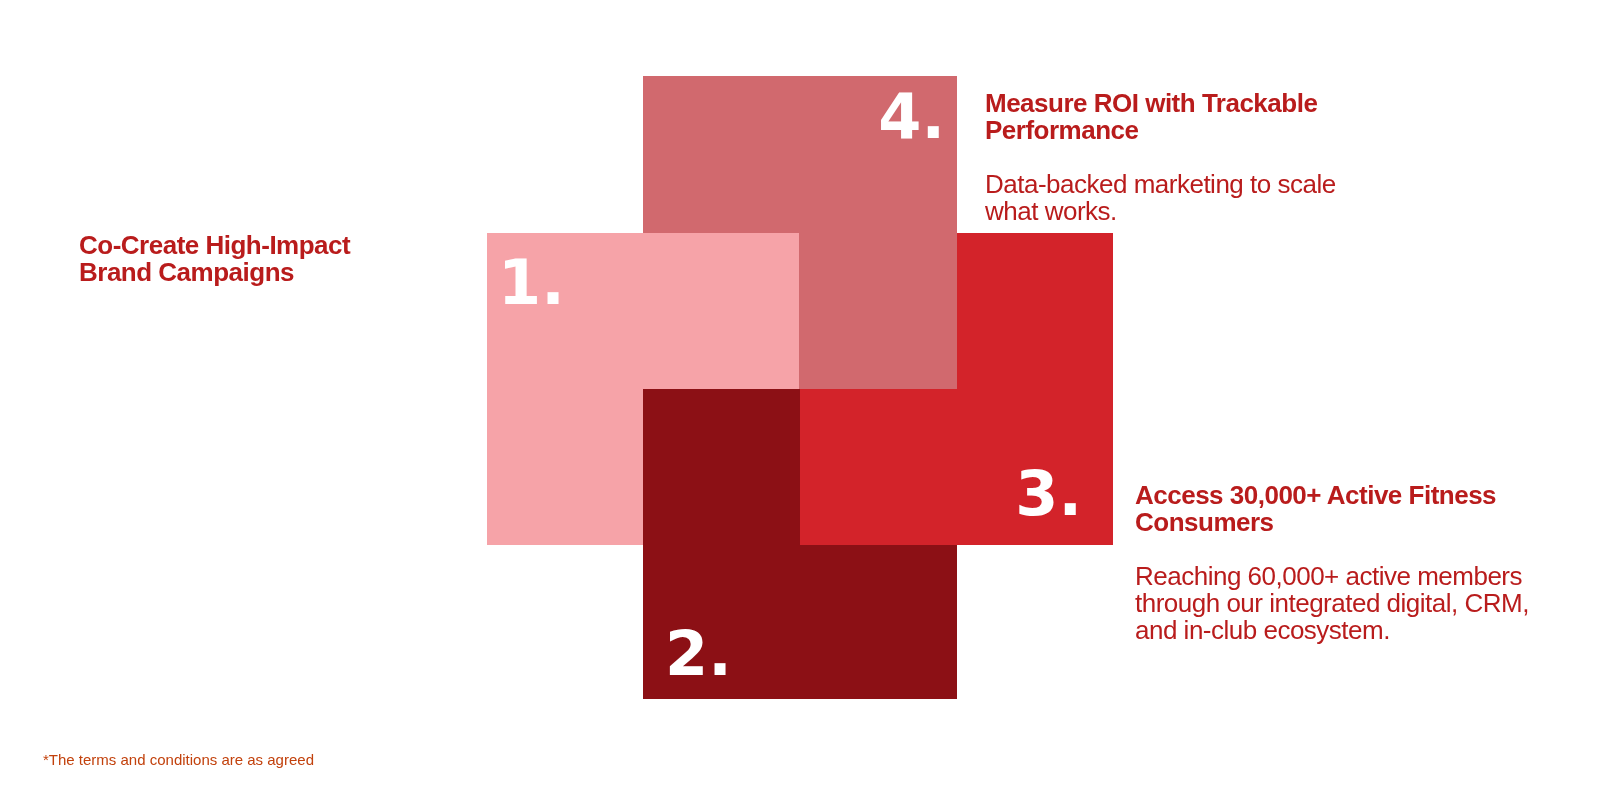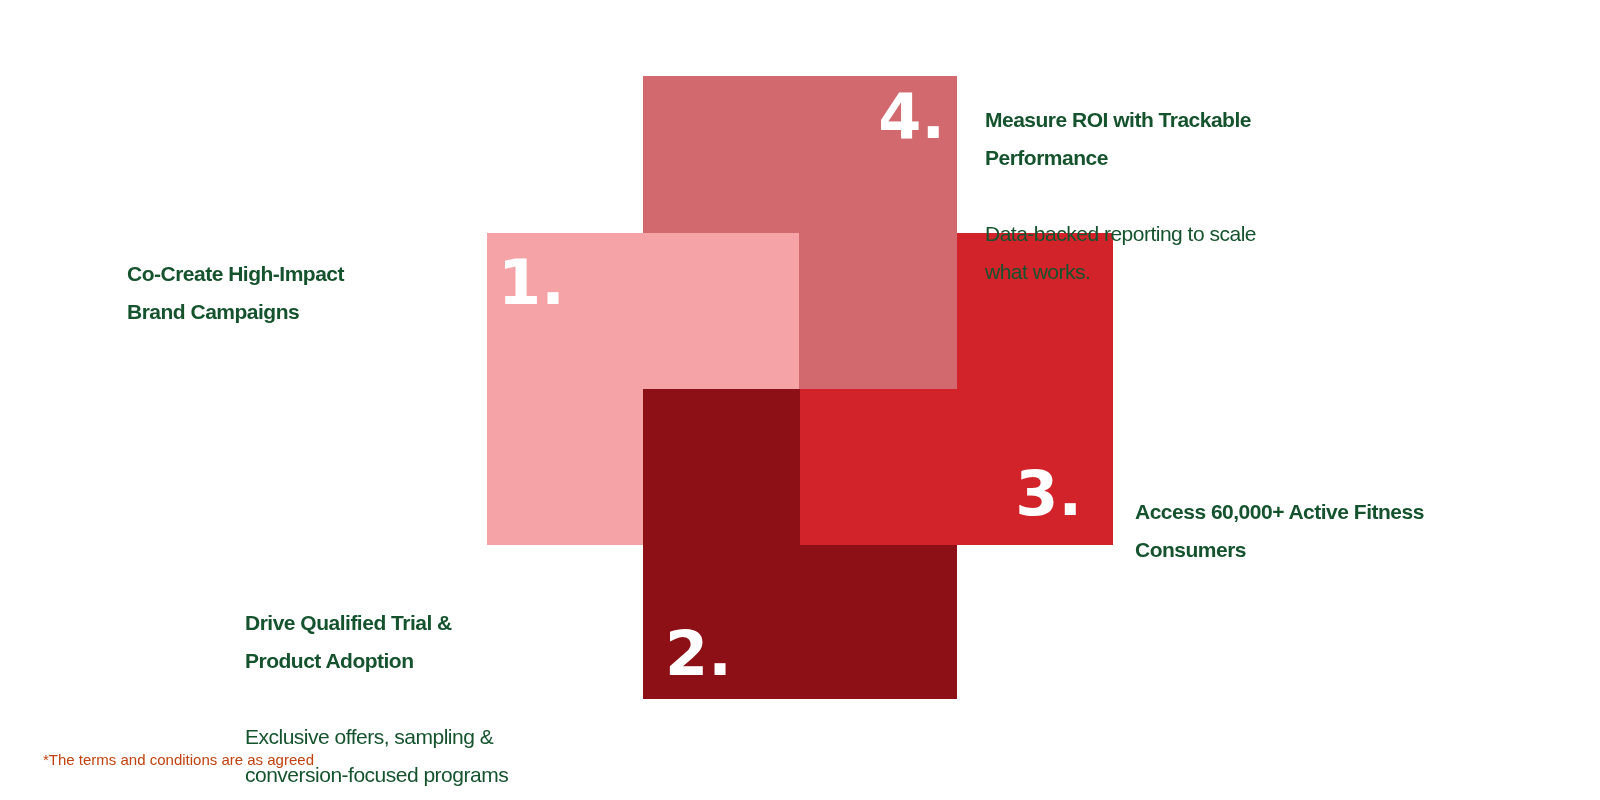--- a/index.html
+++ b/index.html
@@ -7,22 +7,22 @@
     position:relative;width:1600px;height:800px;background:#ffffff;overflow:hidden;
     font-family:"Liberation Sans","DejaVu Sans",sans-serif;
   }
   .sq{position:absolute;}
   .num{
     position:absolute;color:#ffffff;
     font-family:"DejaVu Sans",sans-serif;font-weight:700;
     font-size:62px;line-height:1;white-space:nowrap;
   }
   .block{
-    position:absolute;color:#14532d;
-    font-size:21px;line-height:38px;letter-spacing:-0.5px;
+    position:absolute;color:#b91c1c;
+    font-size:26px;line-height:27px;letter-spacing:-0.5px;
     white-space:pre-line;
   }
   .block .title{font-weight:700;}
   .block .desc{font-weight:400;}
   .footnote{
     position:absolute;color:#c2410c;font-size:15px;line-height:18px;
     white-space:nowrap;
   }
 </style>
 </head>
@@ -41,39 +41,36 @@
   <div class="sq" style="left: 643px; top: 389px; width: 156px; height: 156px; background-color: rgb(140, 16, 21);"></div>
 
   <div class="num" style="left:498px;top:252px;">1.</div>
 
   <div class="num" style="left:665px;top:623px;">2.</div>
 
   <div class="num" style="right:518px;top:463px;">3.</div>
 
   <div class="num" style="right:655px;top:86px;">4.</div>
 
-  <div class="block" style="left:79px;top:217px;margin-left:48px;">
+  <div class="block" style="left:79px;top:205px;">
     <div class="title">Co-Create High-Impact
 Brand Campaigns</div>
   </div>
 
-  <div class="block" style="left:245px;top:566px;">
-    <div class="title">Drive Qualified Trial &amp;
-Product Adoption</div>
-    <div class="desc">Exclusive offers, sampling &amp;
-conversion-focused programs</div>
-  </div>
 
   <div class="block" style="left:1135px;top:455px;">
-    <div class="title">Access 60,000+ Active Fitness
+    <div class="title">Access 30,000+ Active Fitness
 Consumers</div>
+    <div class="desc">Reaching 60,000+ active members
+through our integrated digital, CRM,
+and in-club ecosystem.</div>
   </div>
 
   <div class="block" style="left:985px;top:63px;">
     <div class="title">Measure ROI with Trackable
 Performance</div>
-    <div class="desc">Data-backed reporting to scale
+    <div class="desc">Data-backed marketing to scale
 what works.</div>
   </div>
 
   <div class="footnote" style="left:43px;top:751px;">*The terms and conditions are as agreed</div>
 
 </div>
 
 </body></html>

